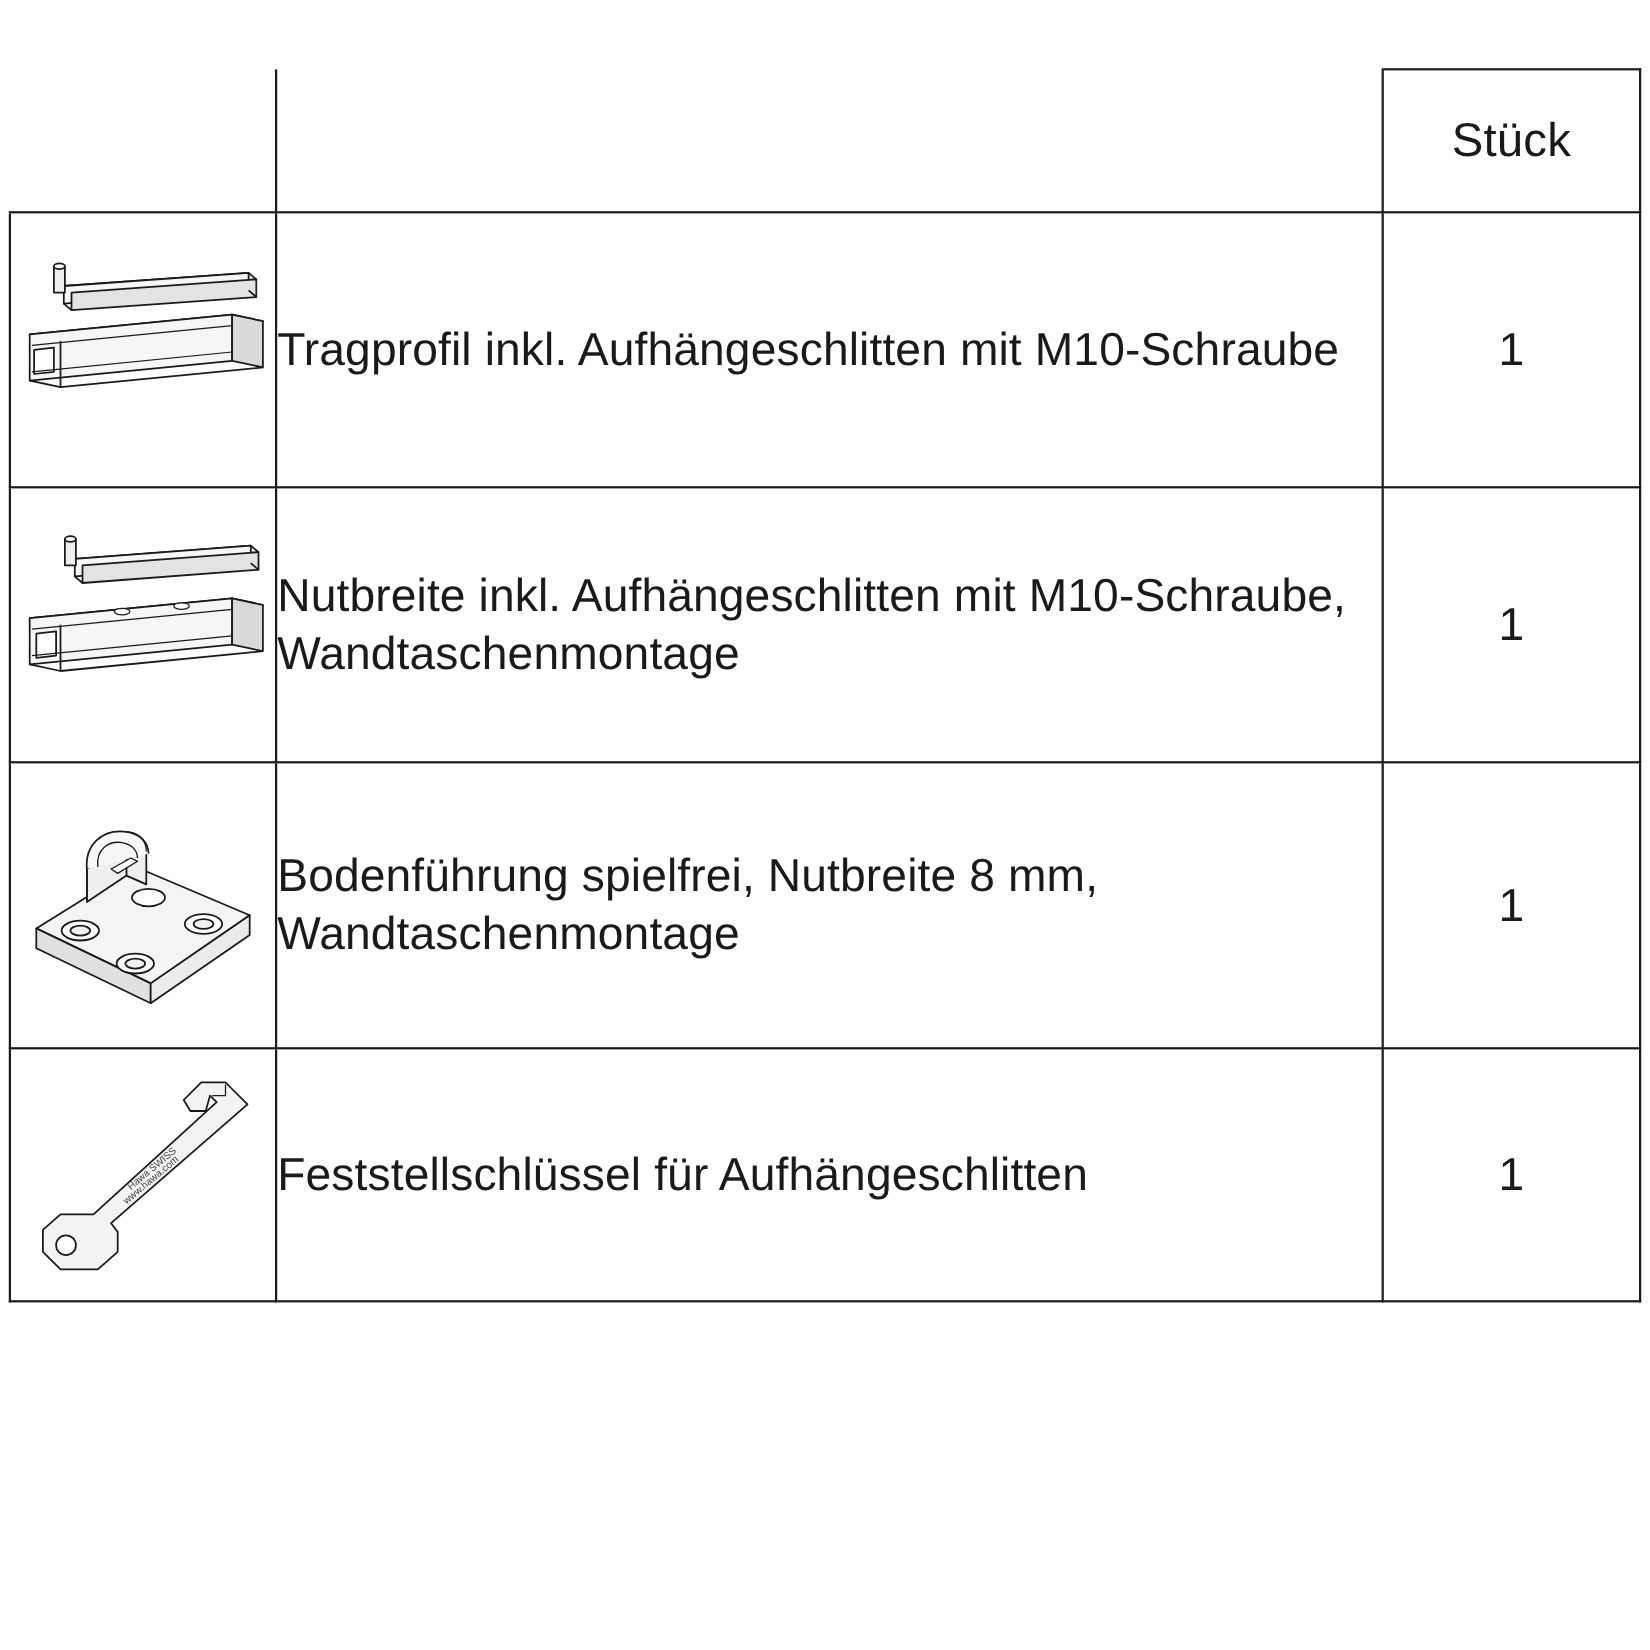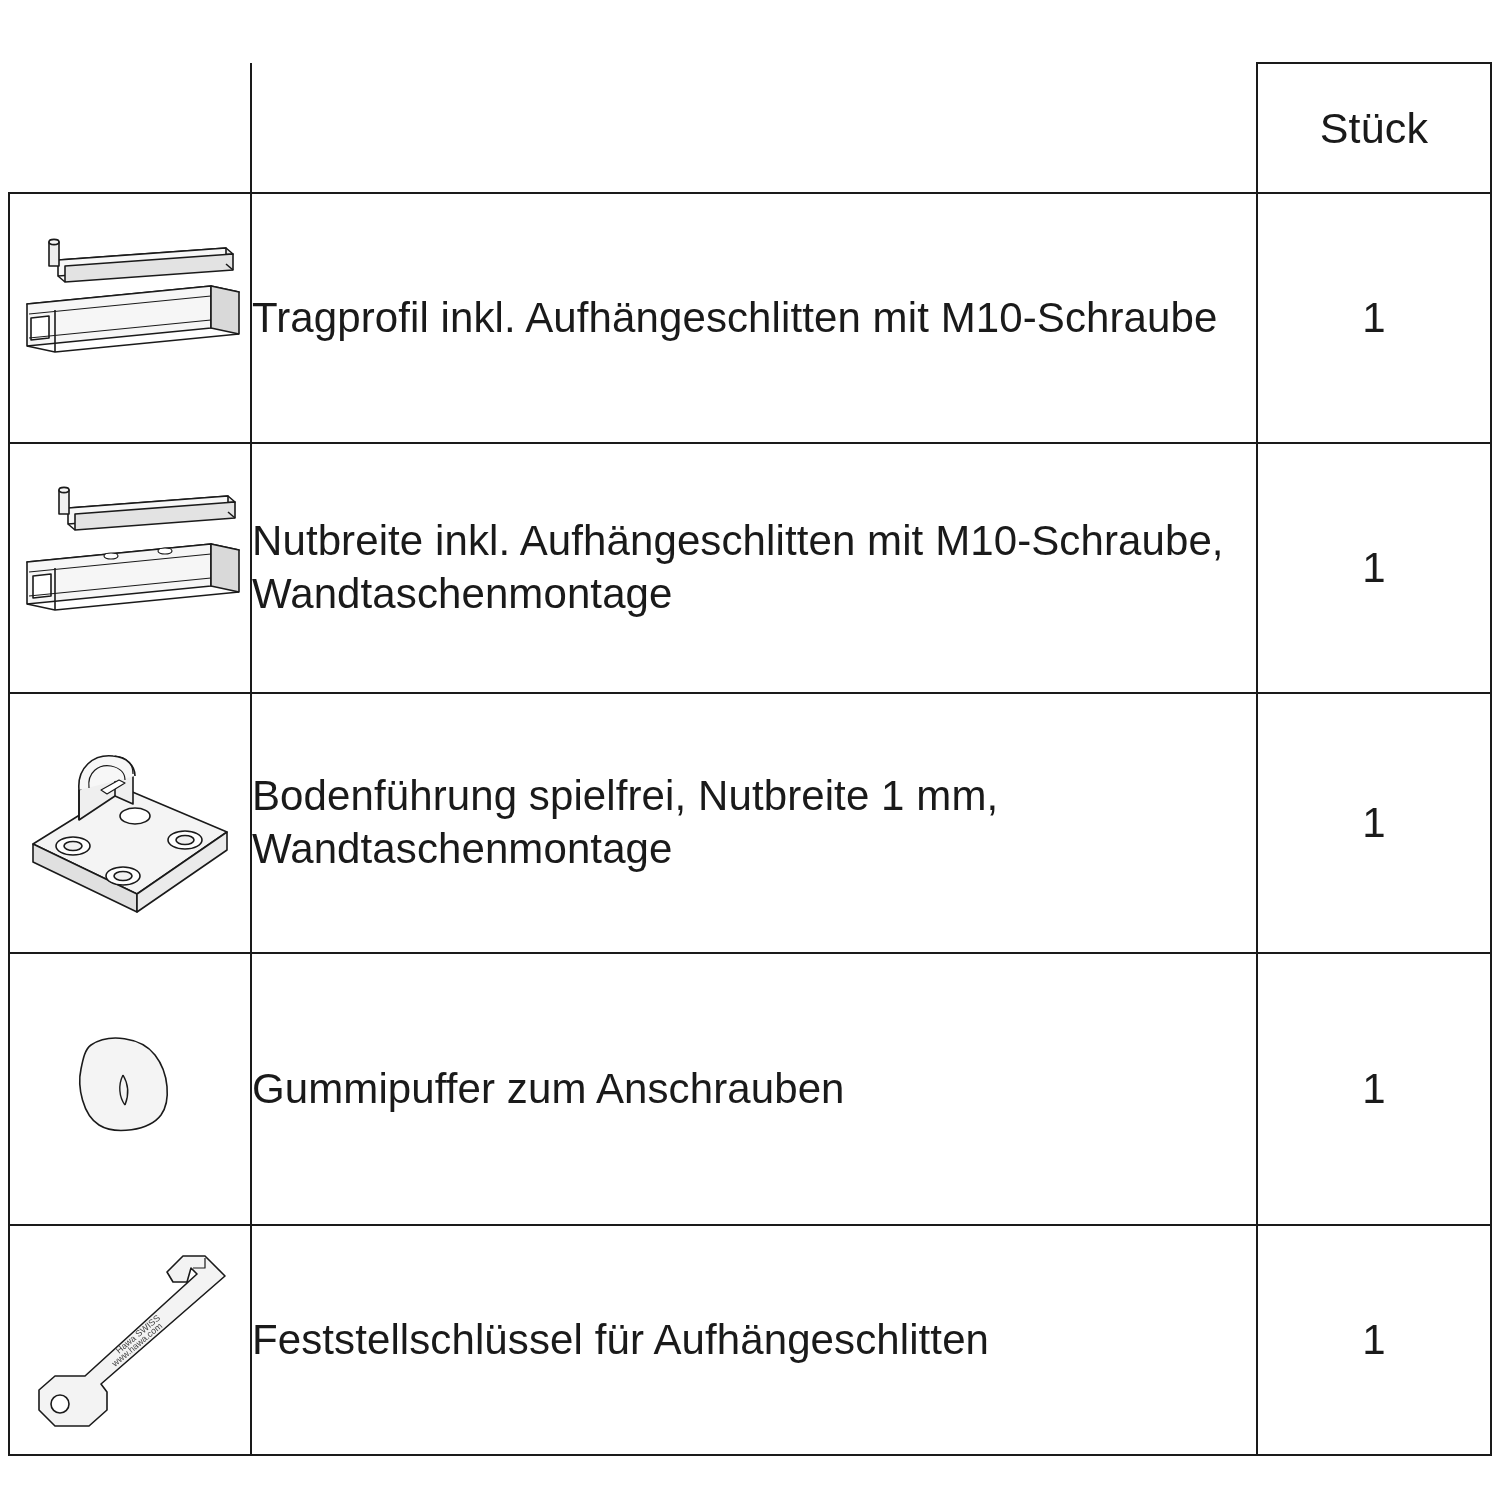--- a/index.html
+++ b/index.html
@@ -196,39 +196,24 @@
             <path d="M100 50 L100 80"></path>
 
             <path d="M64 74 C62 52, 78 38, 98 40 C112 41, 120 50, 120 60" fill="#f7f7f7"></path>
             <path d="M74 72 C72 56, 84 48, 96 50 C106 52, 110 58, 110 64" stroke-width="1.2"></path>
             <path d="M118 58 C118 48, 112 41, 100 40" stroke-width="1.2"></path>
 
             <path d="M86 74 L104 64 L110 67 L92 78 Z" fill="#ffffff" stroke-width="1.2"></path>
           </g>
         </svg>
       </td>
-      <td class="desc-cell">Bodenführung spielfrei, Nutbreite 1 mm, Wandtaschenmontage</td>
-      <td class="qty-cell">1</td>
-    </tr>
-
-    <tr class="r4">
-      <td class="img-cell">
-        <svg width="230" height="180" viewBox="0 0 230 180" aria-hidden="true">
-          <g stroke="#1a1a1a" stroke-width="1.6" fill="none" stroke-linejoin="round">
-            <path d="M76 46 C94 34, 126 38, 140 56 C154 74, 156 102, 146 116
-                     C134 132, 100 136, 84 126 C68 116, 62 88, 66 70
-                     C68 60, 70 50, 76 46 Z" fill="#f4f4f4"></path>
-            <path d="M108 76 C114 86, 114 96, 110 106" stroke-width="1.4"></path>
-            <path d="M108 76 C103 86, 104 98, 110 106" stroke-width="1.4"></path>
-          </g>
-        </svg>
-      </td>
-      <td class="desc-cell">Gummipuffer zum Anschrauben</td>
-      <td class="qty-cell">1</td>
-    </tr>
+      <td class="desc-cell">Bodenführung spielfrei, Nutbreite 8 mm, Wandtaschenmontage</td>
+      <td class="qty-cell">1</td>
+    </tr>
+
 
     <tr class="r5">
       <td class="img-cell">
         <svg width="230" height="205" viewBox="0 0 230 205" aria-hidden="true">
           <g stroke="#1a1a1a" stroke-width="1.6" fill="none" stroke-linejoin="round">
 
             <path d="M196 24
                      L210 38
                      L86 146
                      L92 154

